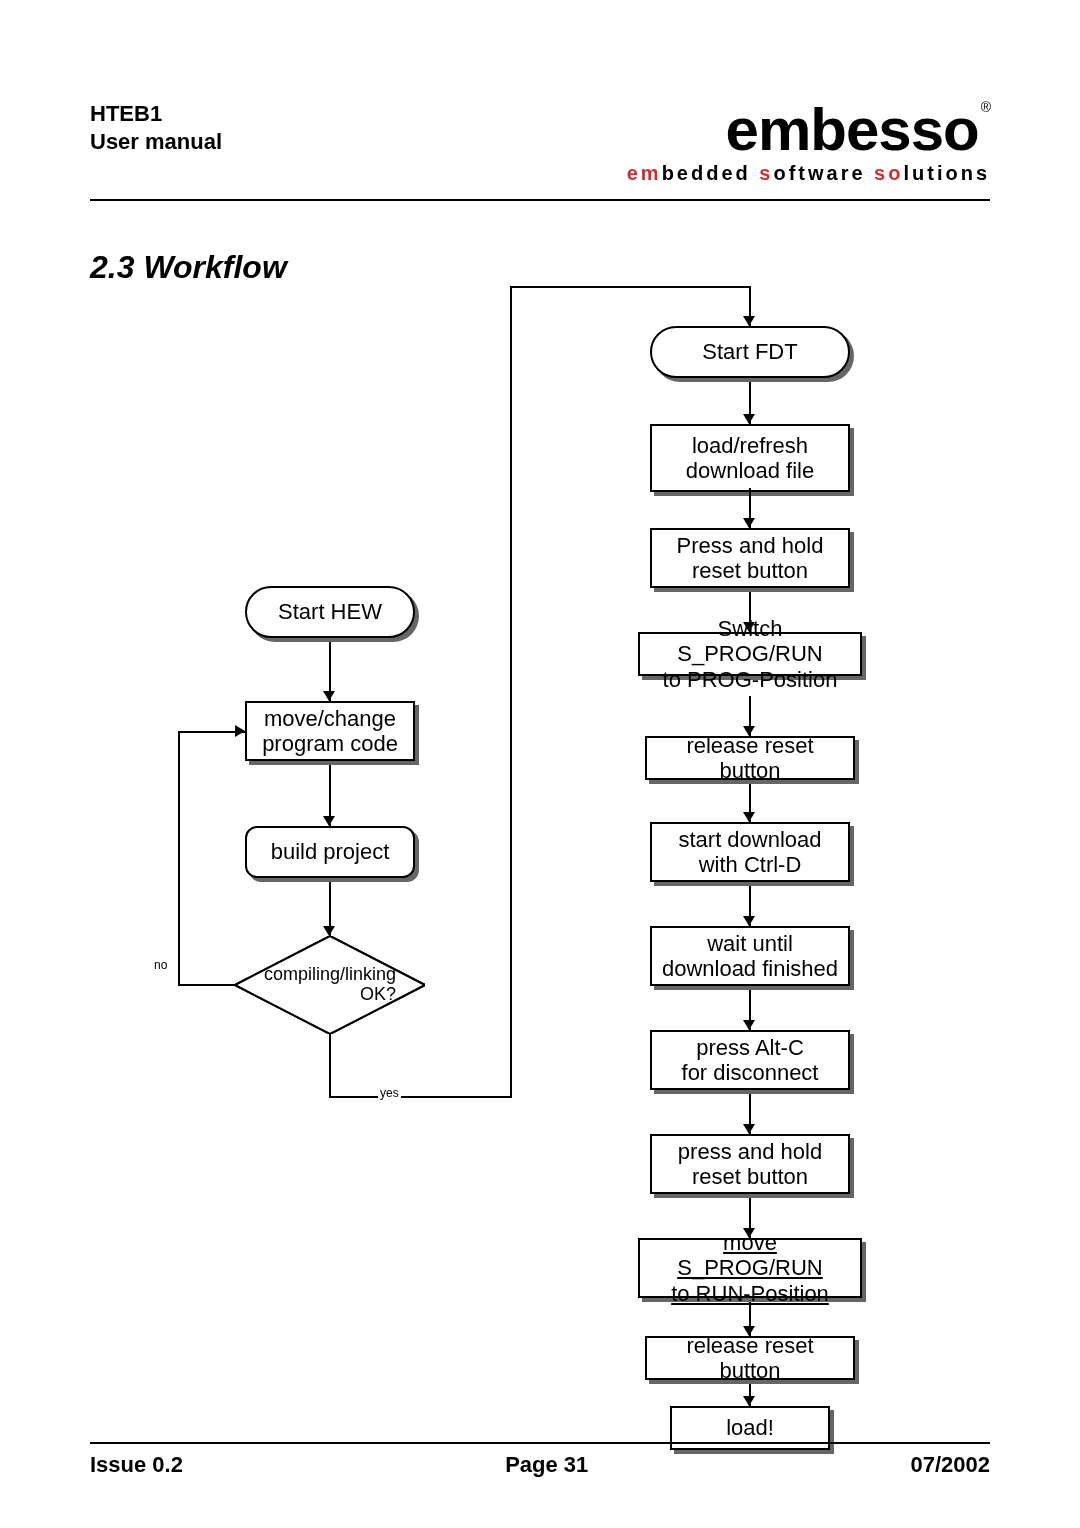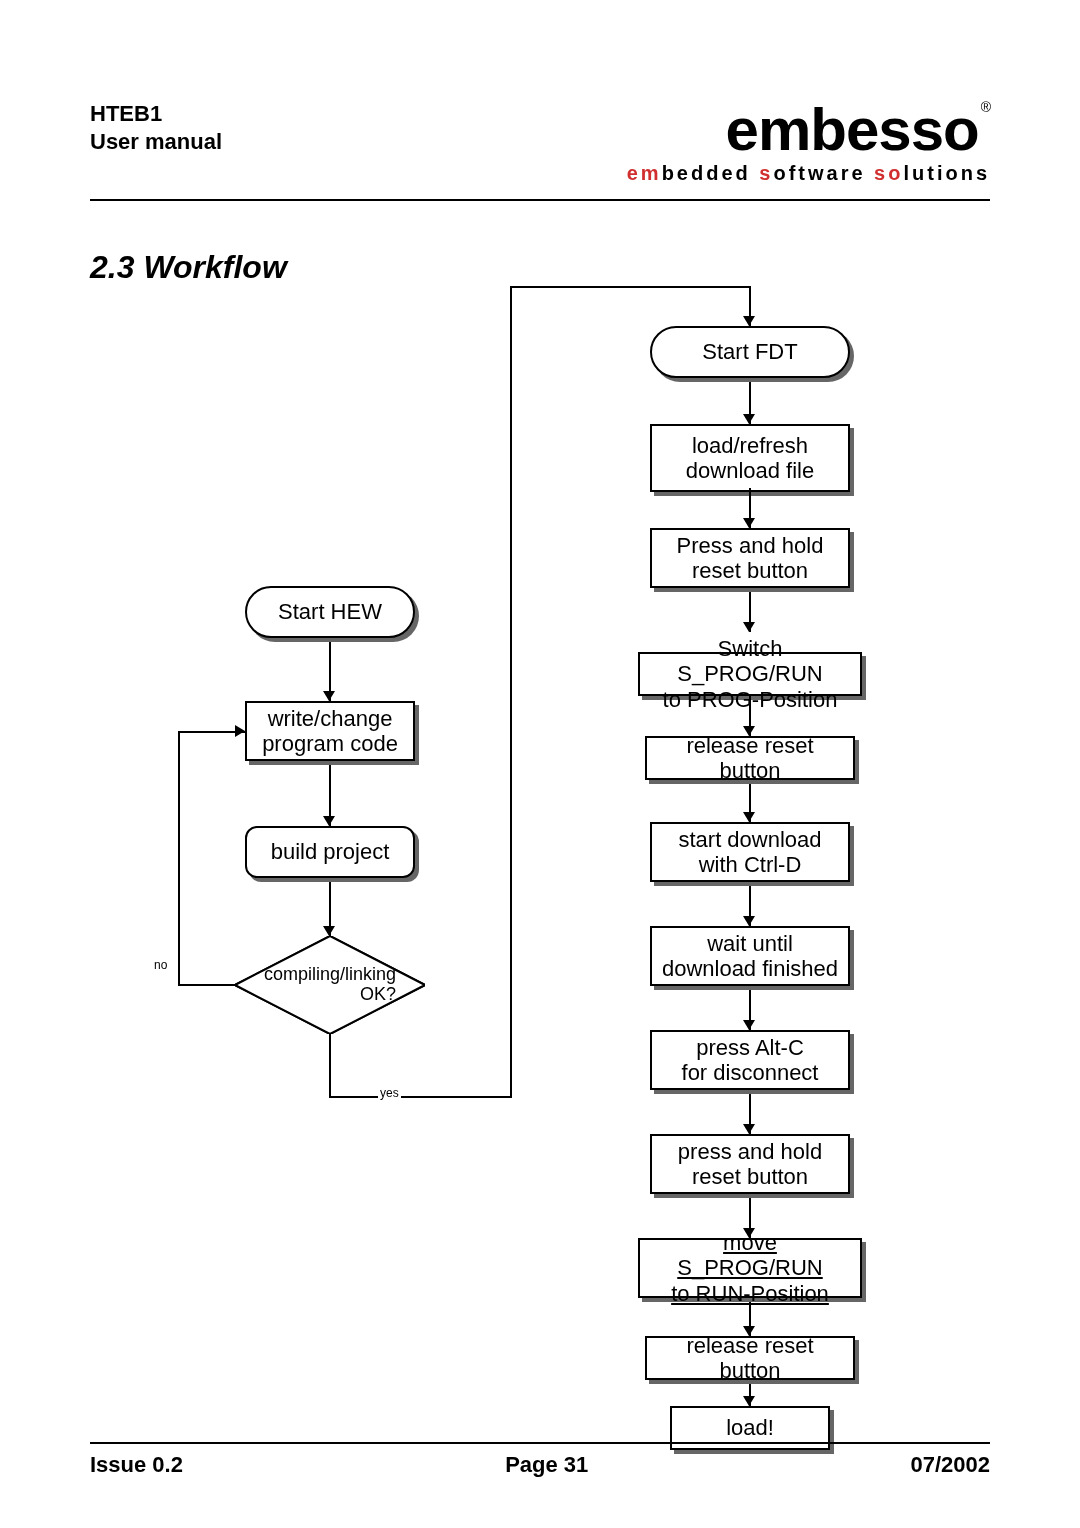--- a/index.html
+++ b/index.html
@@ -99,21 +99,21 @@
   .l-write      { left: 155px; top: 435px; width: 170px; height: 60px; }
   .l-build      { left: 155px; top: 560px; width: 170px; height: 52px; border-radius: 12px; }
   .l-diamond    { left: 145px; top: 670px; width: 190px; height: 98px; }
   .l-no         { left: 62px;  top: 692px; }
   .l-yes        { left: 288px; top: 820px; }
 
   
   .r-startFDT   { left: 560px; top: 60px;  width: 200px; height: 52px; }
   .r-load       { left: 560px; top: 158px; width: 200px; height: 68px; }
   .r-press1     { left: 560px; top: 262px; width: 200px; height: 60px; }
-  .r-switch     { left: 548px; top: 386px; width: 224px; height: 44px; }
+  .r-switch     { left: 548px; top: 366px; width: 224px; height: 44px; }
   .r-release1   { left: 555px; top: 470px; width: 210px; height: 44px; }
   .r-start      { left: 560px; top: 556px; width: 200px; height: 60px; }
   .r-wait       { left: 560px; top: 660px; width: 200px; height: 60px; }
   .r-alt        { left: 560px; top: 764px; width: 200px; height: 60px; }
   .r-press2     { left: 560px; top: 868px; width: 200px; height: 60px; }
   .r-move       { left: 548px; top: 972px; width: 224px; height: 60px; }
   .r-release2   { left: 555px; top:1070px; width: 210px; height: 44px; }
   .r-ready      { left: 580px; top:1140px; width: 160px; height: 44px; }
 
   
@@ -277,21 +277,21 @@
         <span>load!</span>
       </div>
 
     <div class="node terminator shadow l-startHEW">
         <span>Start HEW</span>
       </div>
     <div class="vline" style="left:239px; top:376px; height:59px;"></div>
     <div class="arrow-down" style="left:233px; top:425px;"></div>
 
     <div class="node shadow l-write">
-        <span style="white-space:pre-line;">write/change
+        <span style="white-space:pre-line;">move/change
 program code</span>
       </div>
     <div class="vline" style="left:239px; top:499px; height:61px;"></div>
     <div class="arrow-down" style="left:233px; top:550px;"></div>
 
     <div class="node shadow l-build">
         <span>build project</span>
       </div>
     <div class="vline" style="left:239px; top:616px; height:54px;"></div>
     <div class="arrow-down" style="left:233px; top:660px;"></div>

